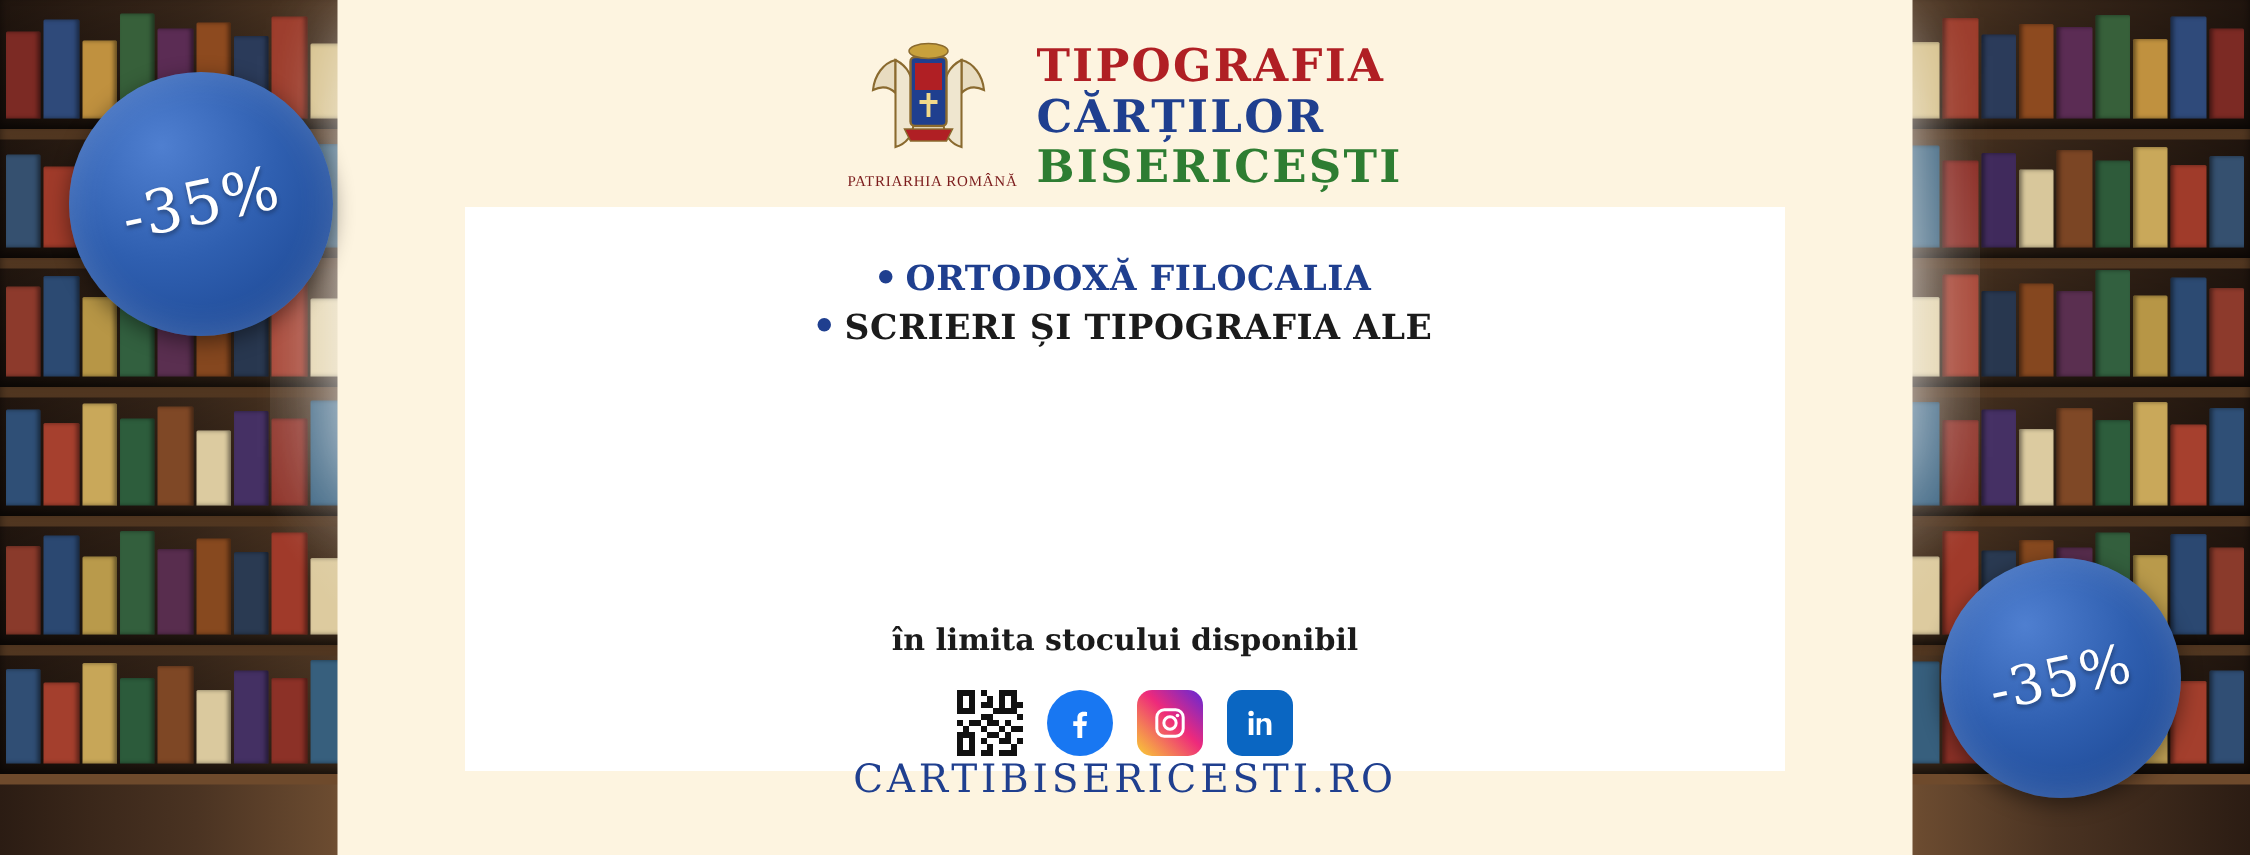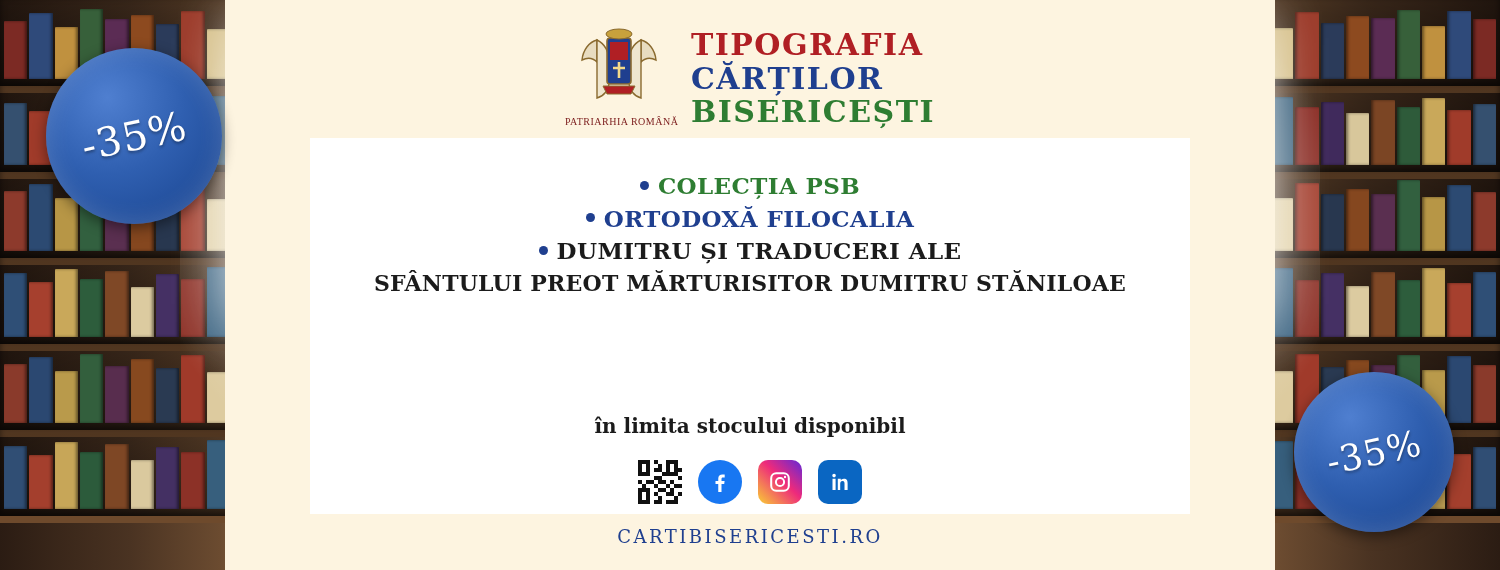--- a/index.html
+++ b/index.html
@@ -251,25 +251,25 @@
     color: #fff;
   }
   .sicon.fb { background: #1877f2; border-radius: 50%; }
   .sicon.ig { background: linear-gradient(45deg, #f9ce34, #ee2a7b 55%, #6228d7); }
   .sicon.li { background: #0a66c2; }
   .sicon svg { display: block; }
 
   
   .website {
     position: absolute;
-    top: 526px;
+    top: 505px;
     left: 0; right: 0;
     text-align: center;
     font-family: "DejaVu Serif", serif;
-    font-size: 18px;
+    font-size: 26px;
     letter-spacing: 2.5px;
     color: #1f3f8f;
   }
 
   
   .badge {
     position: absolute;
     border-radius: 50%;
     background: radial-gradient(circle at 35% 28%, #4f7fd0 0%, #2f5fb0 45%, #17418c 100%);
     box-shadow: 0 4px 14px rgba(0,0,0,.45), inset 0 0 24px rgba(255,255,255,.18);
@@ -533,30 +533,26 @@
       <div class="crest-caption">PATRIARHIA ROMÂNĂ</div>
     </div>
     <div class="brand">
       <div class="l1">TIPOGRAFIA</div>
       <div class="l2">CĂRȚILOR</div>
       <div class="l3">BISERICEȘTI</div>
     </div>
   </div>
 
   <div class="bullets">
-    <div class="bline c-green">
-      <span class="dot"></span><span>COLECȚIA PSB</span>
-    </div>
     <div class="bline c-blue">
       <span class="dot"></span><span>ORTODOXĂ FILOCALIA</span>
     </div>
     <div class="bline c-dark">
-      <span class="dot"></span><span>DUMITRU ȘI TRADUCERI ALE</span>
-    </div>
-    <div class="bline sub c-dark">SFÂNTULUI PREOT MĂRTURISITOR DUMITRU STĂNILOAE</div>
+      <span class="dot"></span><span>SCRIERI ȘI TIPOGRAFIA ALE</span>
+    </div>
   </div>
 
   <div class="stock">în limita stocului disponibil</div>
 
   <div class="socials">
     <div class="qr">
       <i class="on"></i>
         <i class="on"></i>
         <i class="on"></i>
         <i></i>

